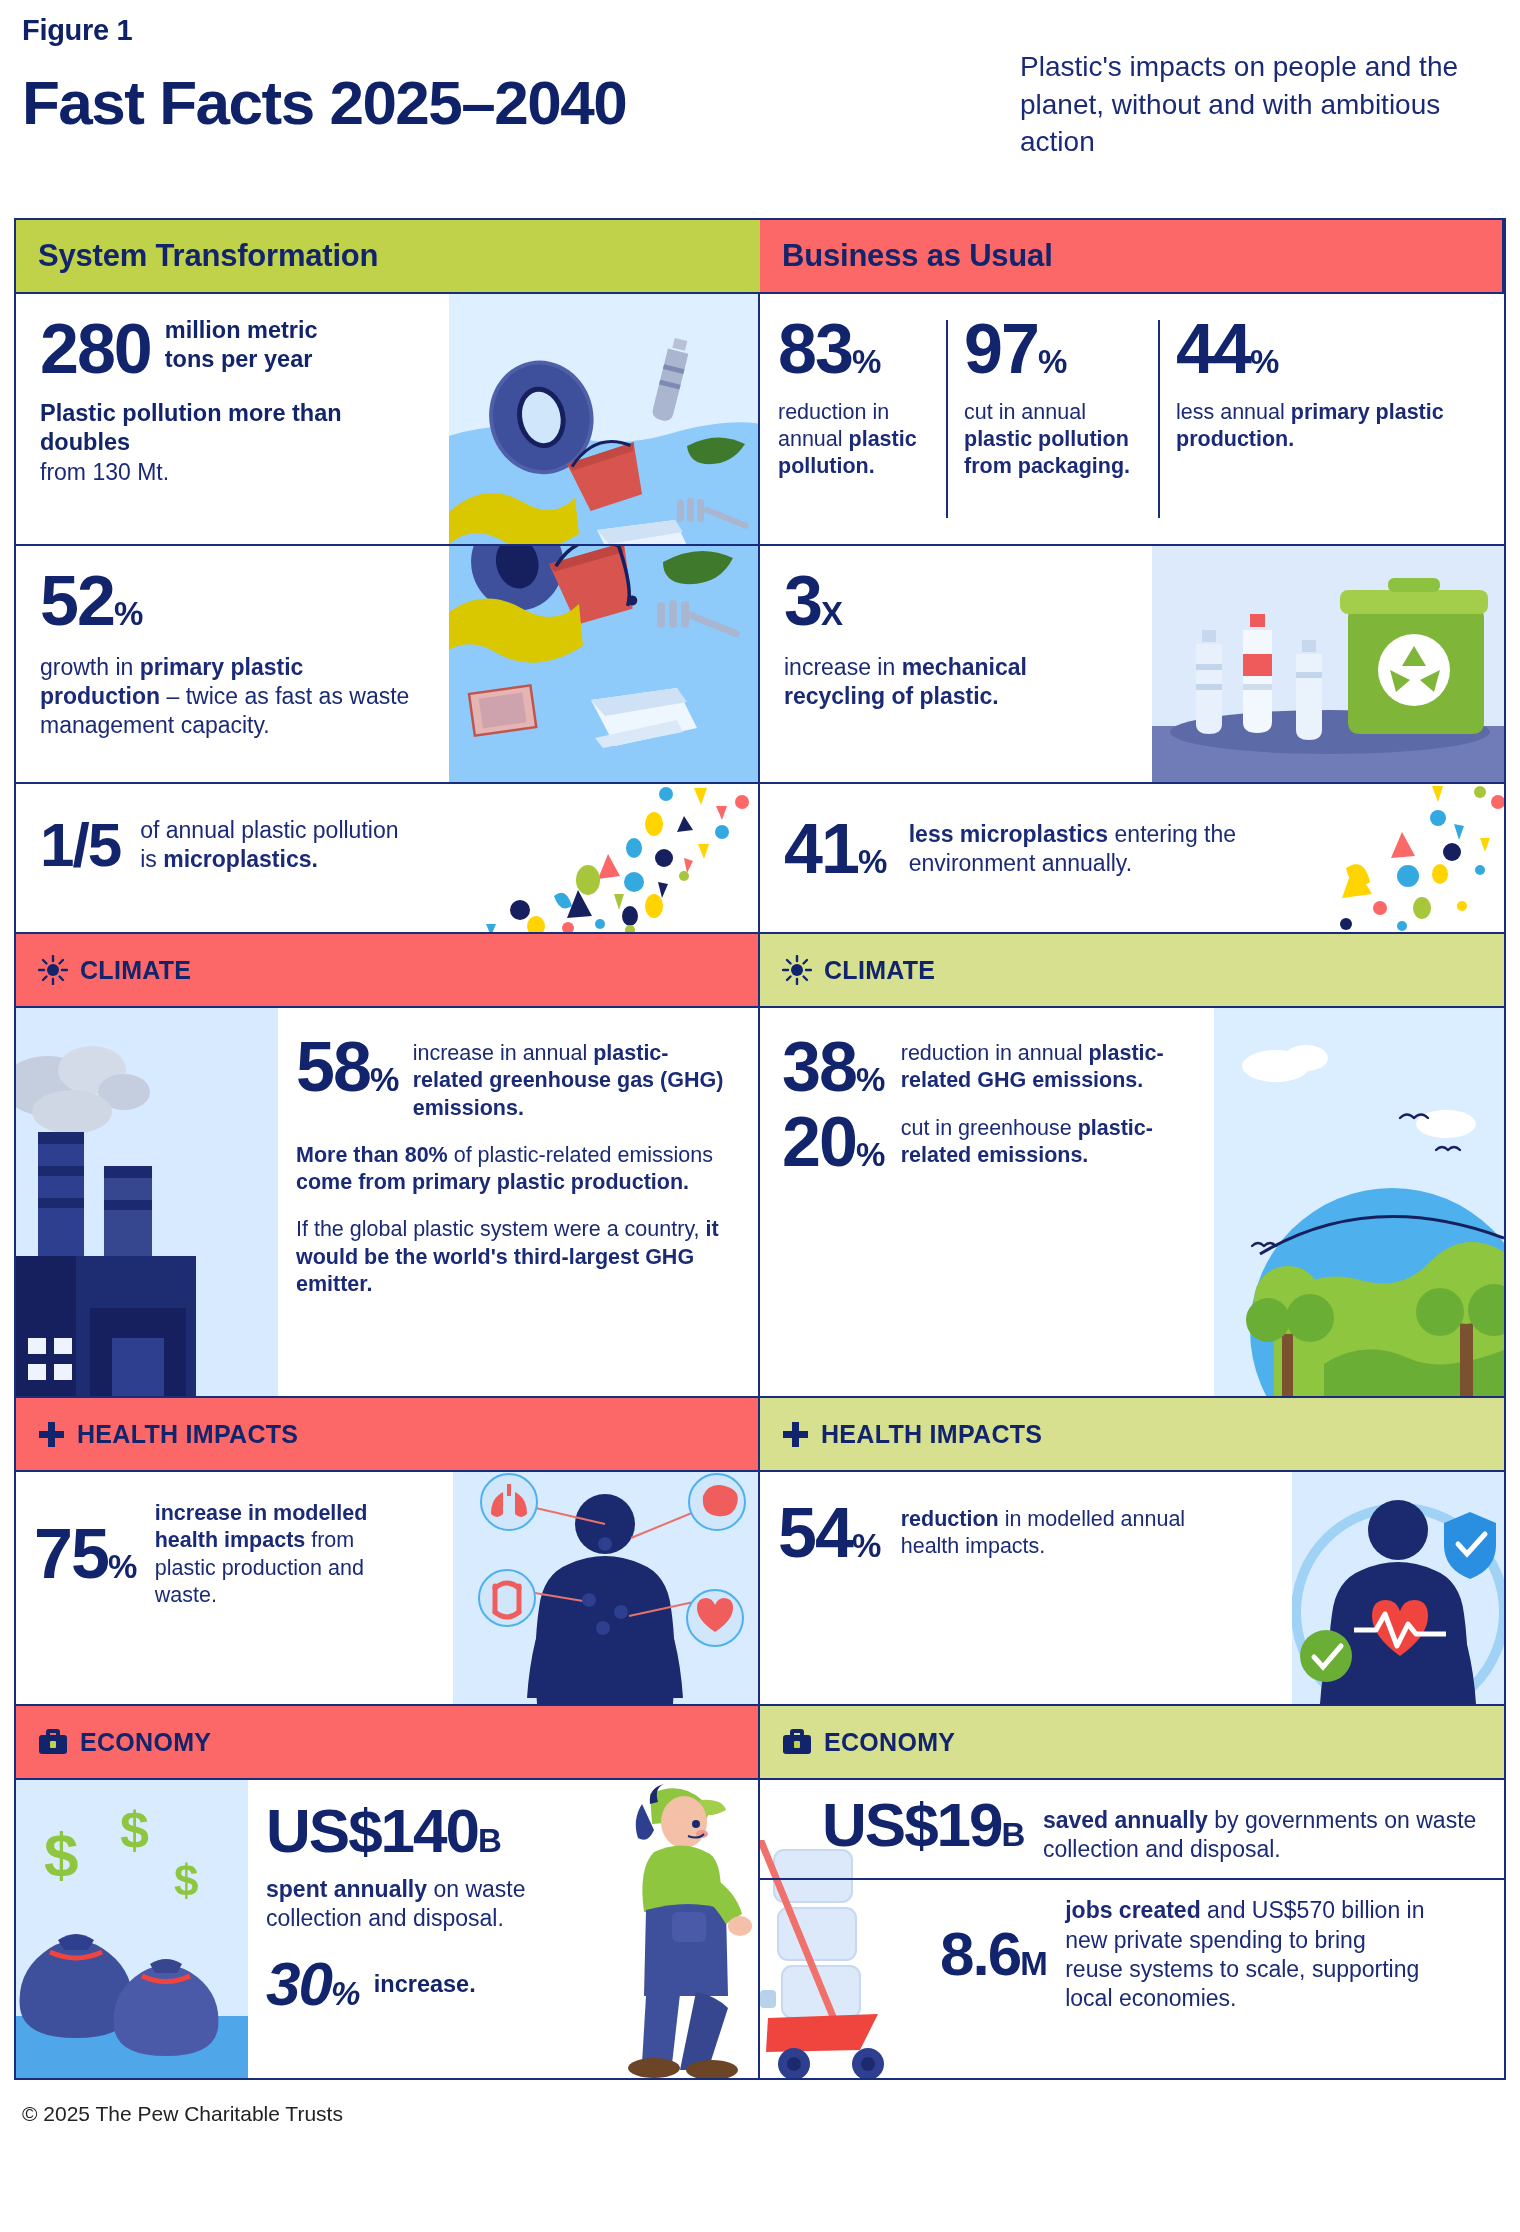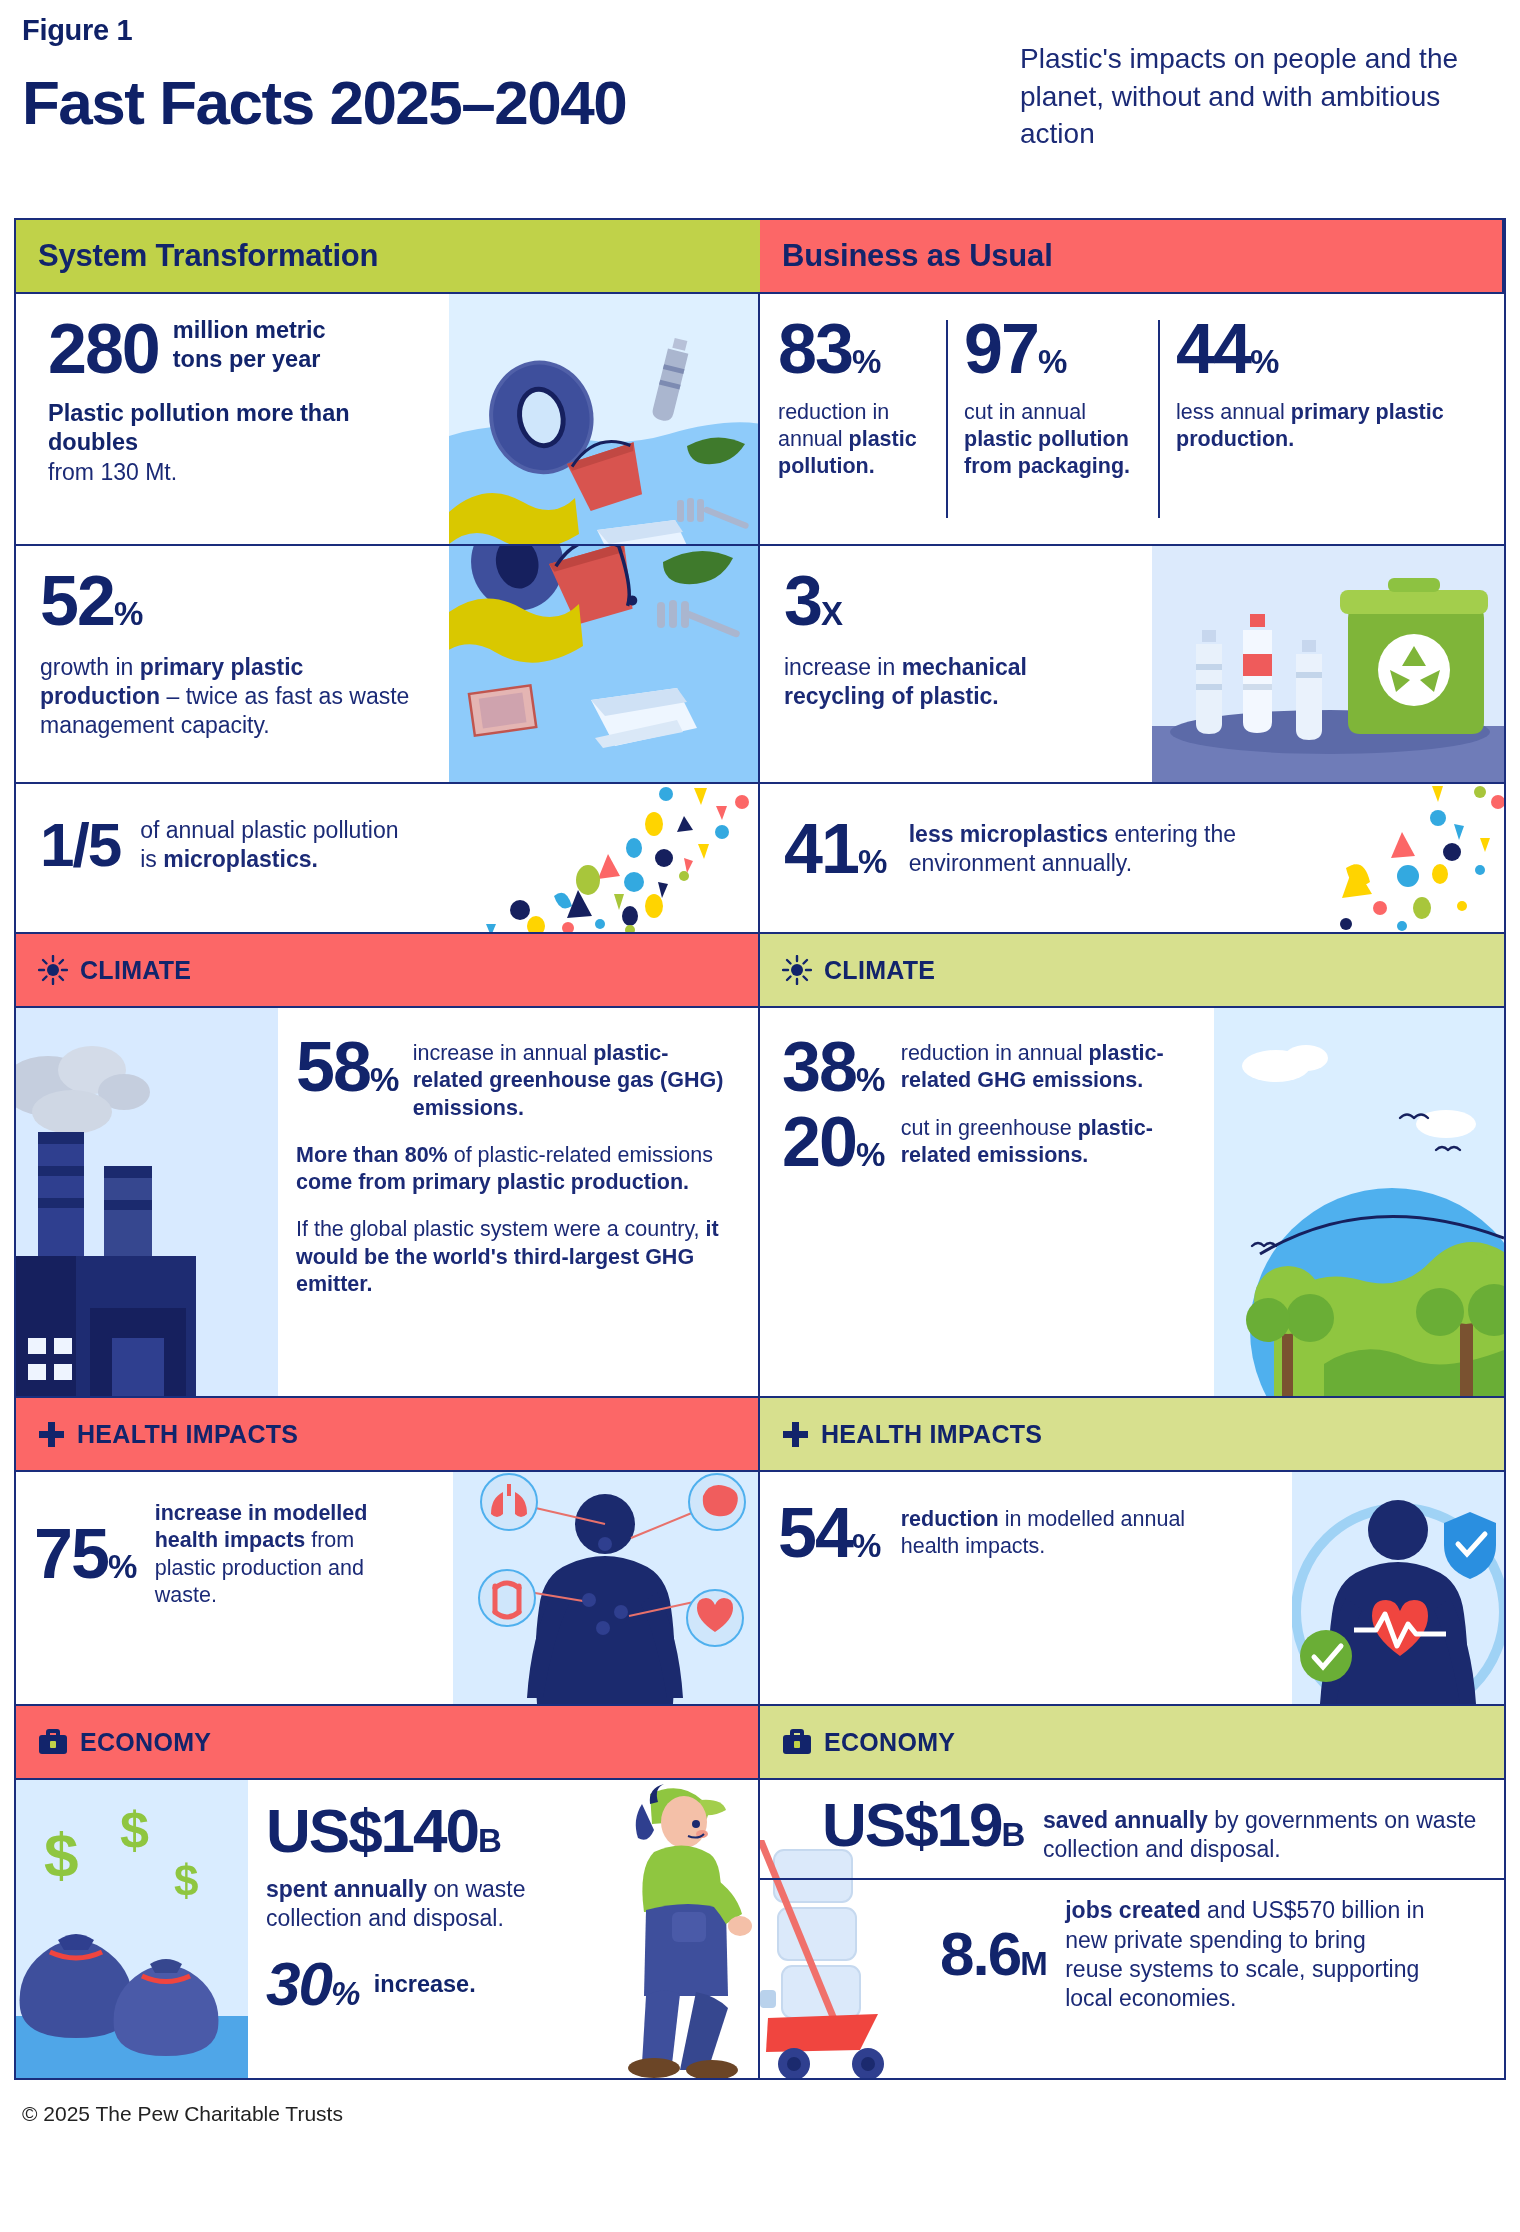--- a/index.html
+++ b/index.html
@@ -10,21 +10,21 @@
     color: #0f2167;
     overflow: hidden;
   }
   .page { position: relative; width: 1520px; height: 2232px; padding: 0 14px; }
 
   
   .header { position: relative; height: 218px; padding-left: 8px; }
   .fig-label { font-size: 29px; font-weight: bold; color: #0f2167; letter-spacing: -0.3px; padding-top: 14px; }
   .fig-title { font-size: 62px; font-weight: bold; color: #0f2167; letter-spacing: -1.5px; margin-top: 20px; }
   .subtitle {
-    position: absolute; right: 14px; top: 40px; width: 472px;
+    position: absolute; right: 14px; top: 48px; width: 472px;
     font-size: 28px; line-height: 1.34; color: #1b2a76; font-weight: 400;
   }
 
   
   .grid { position: relative; border: 2px solid #1a2d7c; width: 1492px; }
   .band { display: flex; border-bottom: 2px solid #1a2d7c; }
   .band:last-child { border-bottom: none; }
   .col { position: relative; overflow: hidden; }
   .col.left  { width: 50%; border-right: 2px solid #1a2d7c; }
   .col.right { width: 50%; }
@@ -114,21 +114,21 @@
               <rect x="10" y="-2" width="7" height="24" rx="3"></rect>
               <rect x="20" y="-1" width="7" height="23" rx="3"></rect>
             </g>
             <path d="M0 218 q36 -32 74 -10 q30 18 52 -4 l4 36 q-42 26 -78 6 q-28 -16 -52 4 z" fill="#d9c800"></path>
             <g transform="translate(148,222)">
               <path d="M0 14 l78 -10 l16 34 l-74 16 z" fill="#e8f3ff"></path>
               <path d="M0 14 l78 -10 l8 12 l-74 12 z" fill="#cfe1f5"></path>
             </g>
           </svg>
         </div>
-        <div class="cell" style="width:380px;margin-left:8px;">
+        <div class="cell" style="width:380px;">
           <div class="row-flex" style="align-items:flex-end; gap:14px;">
             <div class="big">280</div>
             <div class="lead" style="padding-bottom:8px; max-width:230px;">million metric tons per year</div>
           </div>
           <div style="margin-top:16px;">
             <div class="lead">Plastic pollution more than doubles</div>
             <div class="body lg">from 130 Mt.</div>
           </div>
         </div>
       </div>

